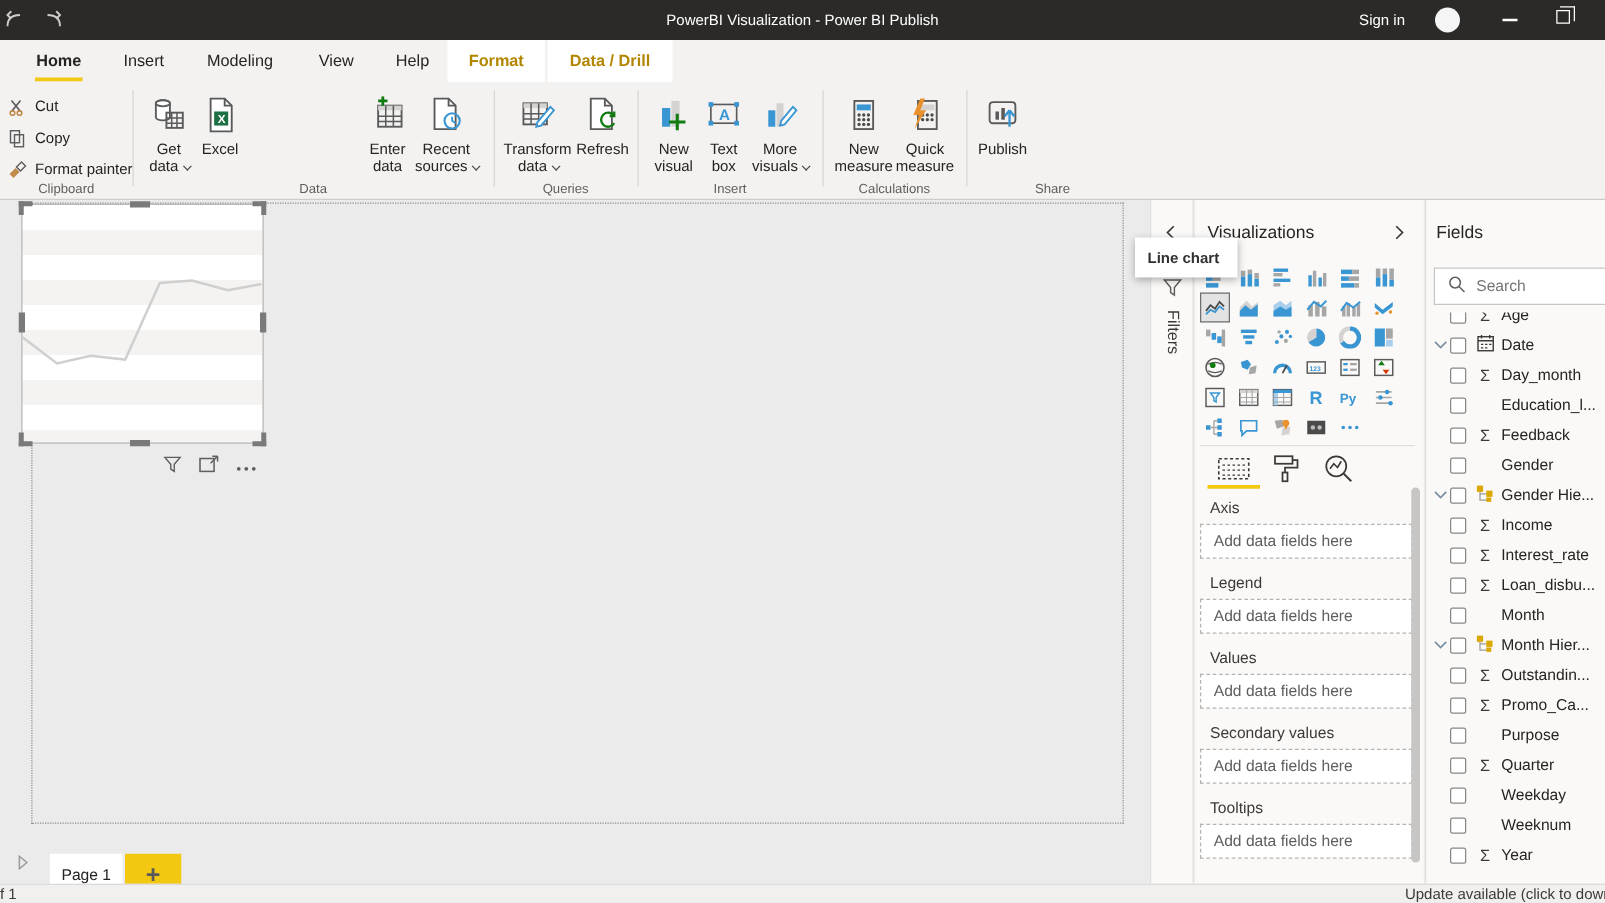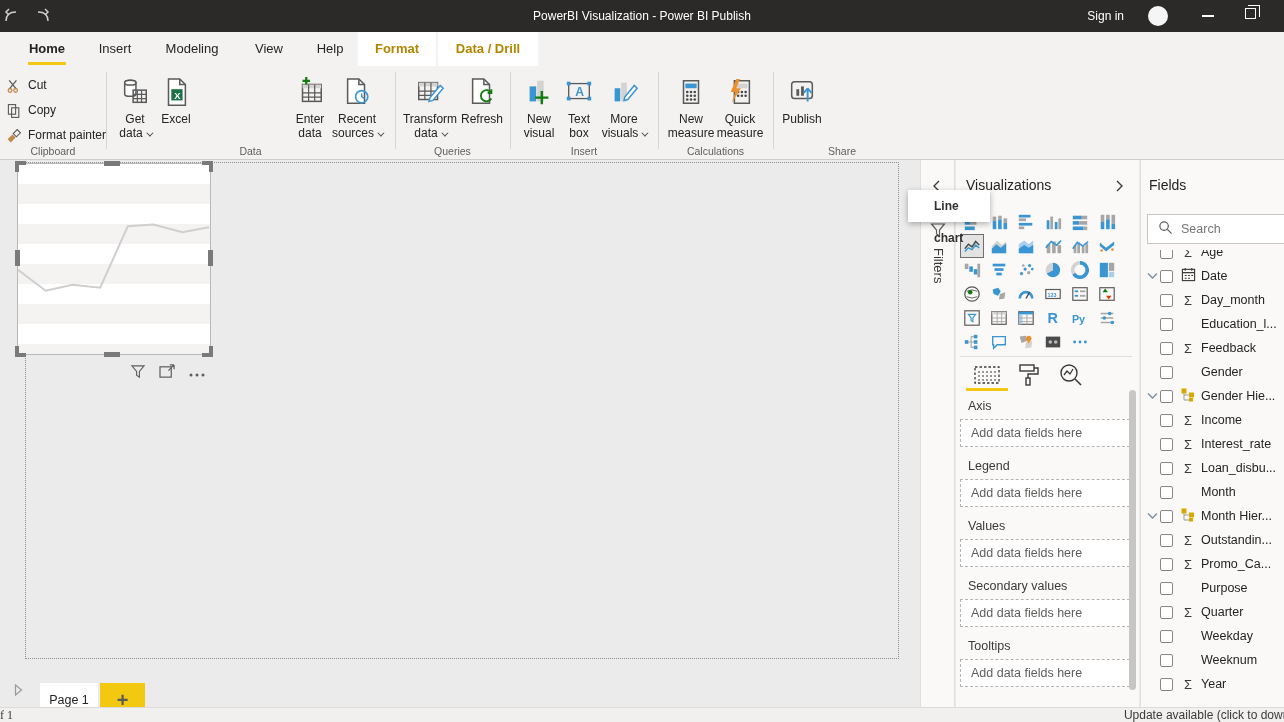--- a/index.html
+++ b/index.html
@@ -80,25 +80,25 @@
   #field-list { left:0; top:90px; width:144px; height:457px; overflow:hidden; }
   .frow { position:absolute; left:0; width:200px; height:24px; display:flex; align-items:center; cursor:pointer; }
   .frow .chev { width:16px; margin-left:3px; display:flex; justify-content:center; }
   .frow .cb { width:13px; height:13px; border:1px solid #8a8886; border-radius:2px; background:#fff; margin-left:0; flex:none; }
   .frow .ticon { width:22px; text-align:center; flex:none; margin-left:4px; }
   .frow .flbl { font-size:12.5px; color:#252423; margin-left:2px; white-space:nowrap; }
   .sigma { font-size:13px; color:#3b3a39; }
 
   
   #statusbar { left:0; top:707px; width:1284px; height:15px; background:#f1f0ef; border-top:1px solid #dddbd9; font-size:12px; color:#3b3a39; }
-  #status-left { position:absolute; left:0; top:0; line-height:14px;font-family:Liberation Serif, serif; }
+  #status-left { position:absolute; left:0; top:0; line-height:14px; }
   #status-right { position:absolute; right:-8px; top:0; line-height:14px; white-space:nowrap; }
 
   
-  #viz-tooltip { left:908px; top:190px; width:82px; height:32px; background:#fff; box-shadow:0 2px 6px rgba(0,0,0,.3); line-height:32px; padding-left:26px; font-size:12px; font-weight:bold; color:#323130; z-index:50; }
+  #viz-tooltip { left:908px; top:190px; width:82px; height:32px; background:#fff; box-shadow:0 2px 6px rgba(0,0,0,.3); line-height:32px; padding-left:10px; font-size:12px; font-weight:bold; color:#323130; z-index:50; }
 </style>
 </head>
 <body>
 
 <div class="abs" id="titlebar">
   <span class="abs tb-icon" style="left:2px;"><svg width="20" height="20" viewBox="0 0 20 20">
         <path d="M4 15 Q4 6 14 6" fill="none" stroke="#cfcdcb" stroke-width="1.5"></path>
         <path d="M7 3 L4 6 L7 9" fill="none" stroke="#cfcdcb" stroke-width="1.5"></path>
       </svg></span>
   <span class="abs tb-icon" style="left:32px;"><svg width="20" height="20" viewBox="0 0 20 20">

